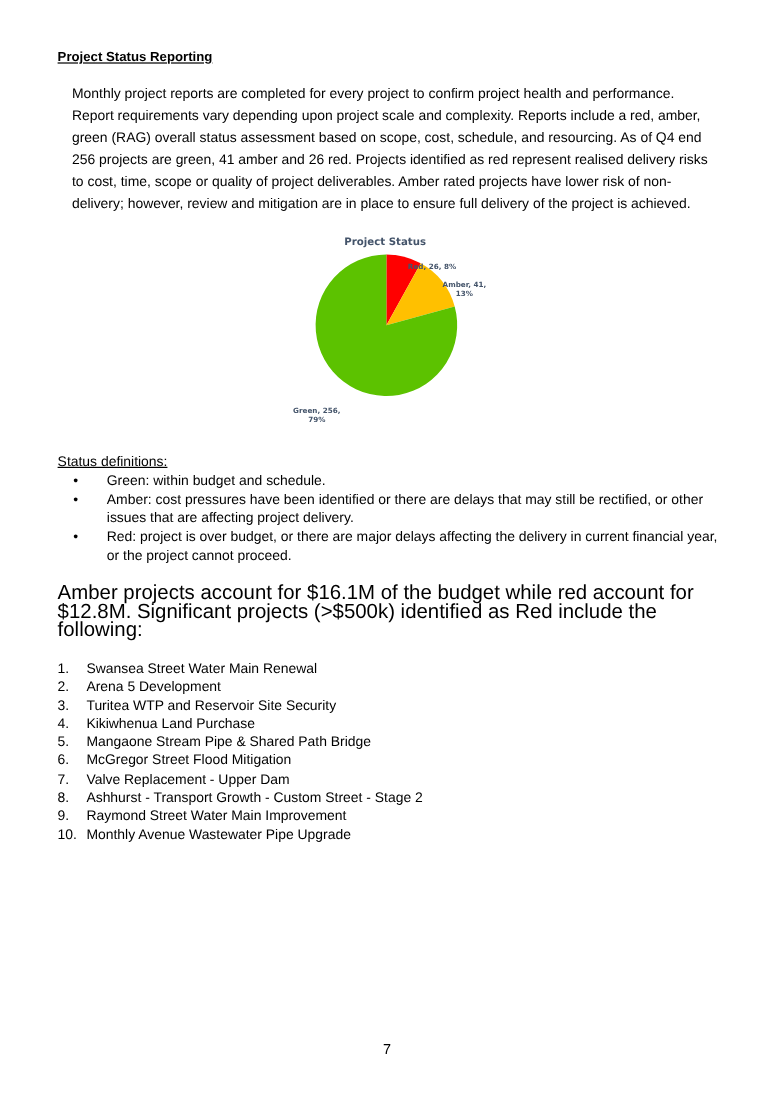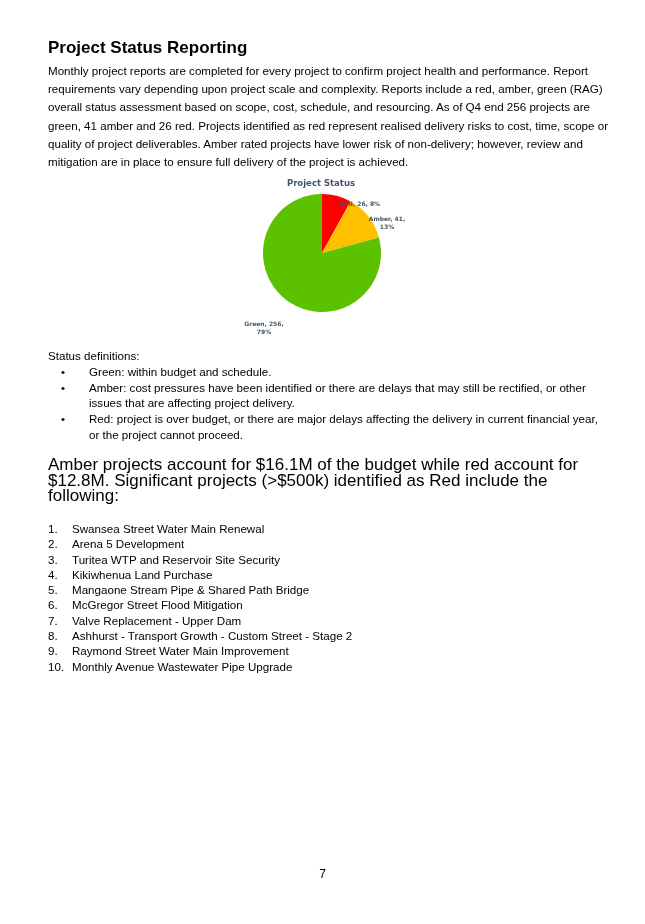--- a/index.html
+++ b/index.html
@@ -1,23 +1,23 @@
 <!DOCTYPE html>
 <html><head>
 <meta charset="utf-8">
 <style>
   html, body { margin: 0; padding: 0; background: #ffffff; }
   body { width: 645px; height: 924px; position: relative; overflow: hidden;
          font-family: "Liberation Sans", "DejaVu Sans", sans-serif; color: #000; }
   .page { position: absolute; left: 48px; top: 38px; width: 560px; }
-  .heading { font-size: 17px; font-weight: bold; margin: 0 0 4px 0; line-height: 20px; }
-  .para { font-size: 11.6px; line-height: 18.2px; margin: 0; }
+  .heading { font-size: 11px; font-weight: bold; text-decoration: underline; margin: 0 0 4px 0; line-height: 20px; }
+  .para { font-size: 11.6px; line-height: 18.2px; margin: 12px; }
   .chart-wrap { position: relative; width: 560px; height: 170px; margin-top: 2px; }
   .chart-wrap svg { position: absolute; left: 0; top: 0; }
-  .defs-label { font-size: 11.6px; line-height: 16px; margin-top: 5px; }
+  .defs-label { font-size: 11.6px; line-height: 16px; margin-top: 16px; text-decoration: underline; }
   ul.defs { list-style: none; margin: 0; padding: 0; }
   ul.defs li { position: relative; padding-left: 41px; font-size: 11.6px; line-height: 15.6px; }
   ul.defs li .bullet { position: absolute; left: 13px; top: 0; }
   .budget { font-size: 17px; line-height: 15.6px; margin-top: 15px; }
   ol.red-list { list-style: none; margin: 14px 0 0 0; padding: 0; }
   ol.red-list li { font-size: 11.6px; line-height: 15.3px; position: relative; padding-left: 24px; }
   ol.red-list li .num { position: absolute; left: 0; top: 0; }
   .page-number { position: absolute; left: 0; width: 645px; top: 867px; text-align: center; font-size: 12px; }
 </style>
 </head>

